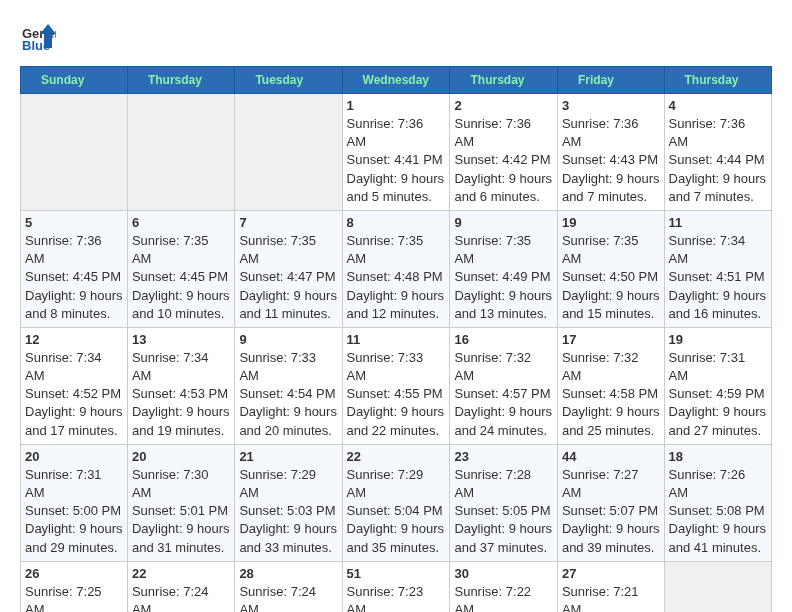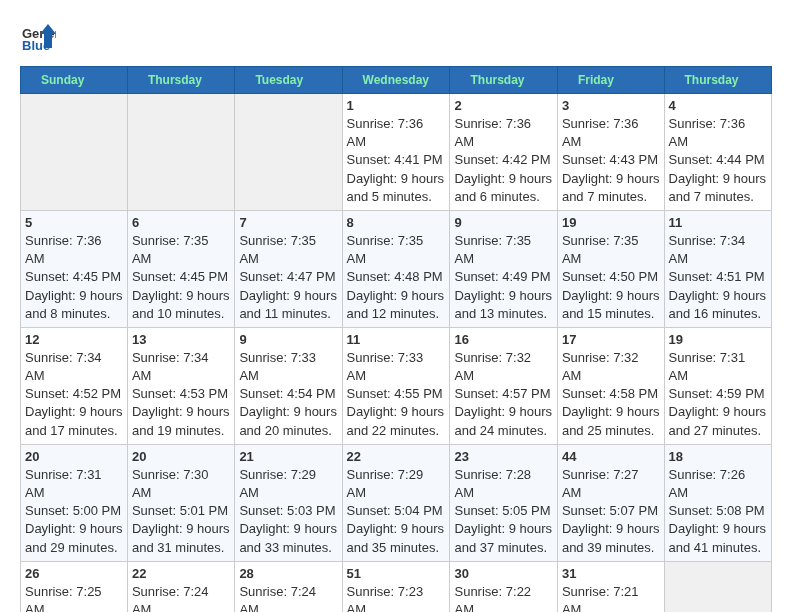--- a/index.html
+++ b/index.html
@@ -240,19 +240,19 @@
         </td>
         <td>
           <span class="day-number">51</span>
           <div class="day-info">Sunrise: 7:23 AM<br>Sunset: 5:13 PM<br>Daylight: 9 hours and 50 minutes.</div>
         </td>
         <td>
           <span class="day-number">30</span>
           <div class="day-info">Sunrise: 7:22 AM<br>Sunset: 5:14 PM<br>Daylight: 9 hours and 52 minutes.</div>
         </td>
         <td>
-          <span class="day-number">31</span>
+          <span class="day-number">27</span>
           <div class="day-info">Sunrise: 7:21 AM<br>Sunset: 5:16 PM<br>Daylight: 9 hours and 55 minutes.</div>
         </td>
         <td class="empty-cell"></td>
       </tr>
     </tbody>
 </table>
 
 </body></html>

